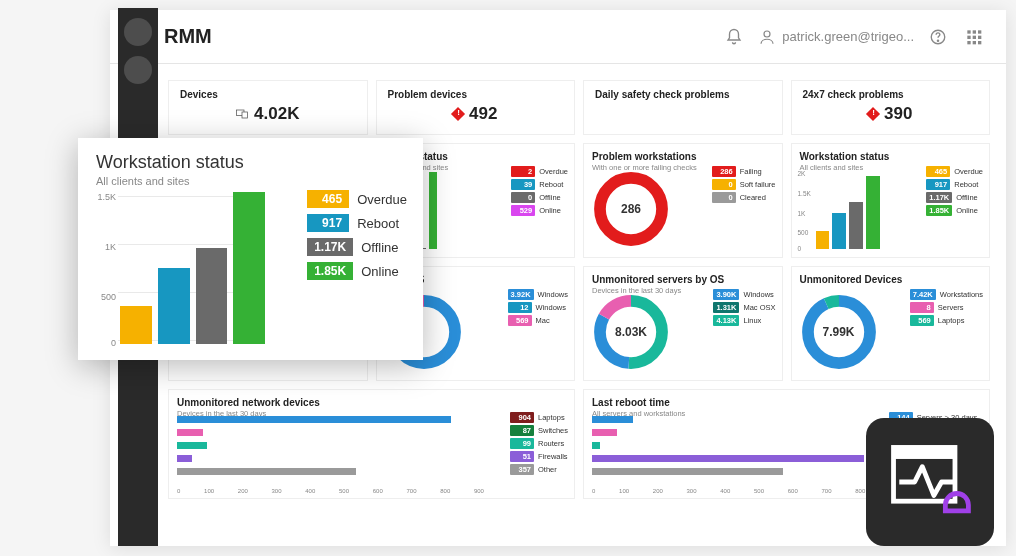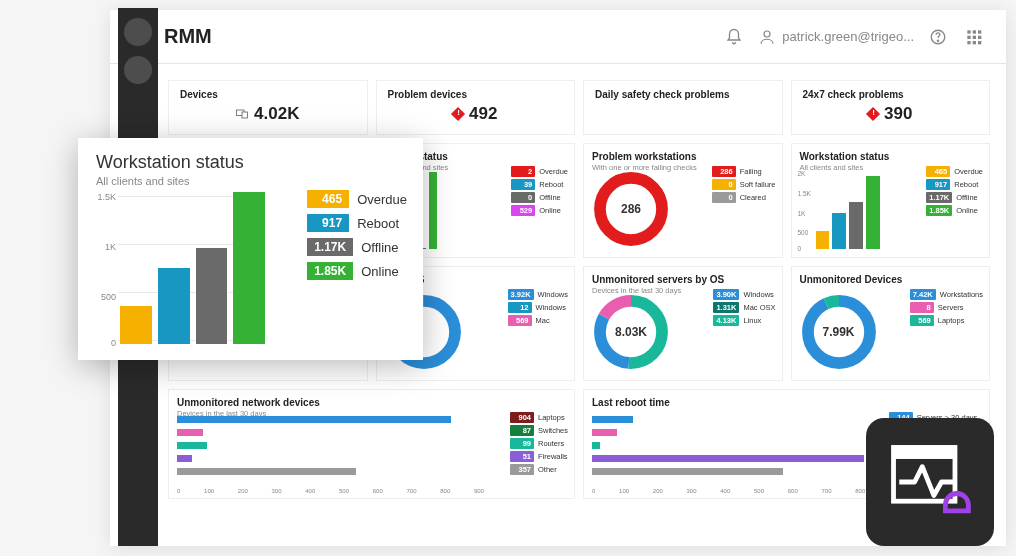--- a/index.html
+++ b/index.html
@@ -442,20 +442,21 @@
             <span>400</span>
             <span>500</span>
             <span>600</span>
             <span>700</span>
             <span>800</span>
             <span>900</span>
           </div>
       </div>
       <div class="card" style="grid-column: span 2; height: 110px">
         <div class="card-title">Last reboot time</div>
+        <div class="card-sub">All servers and workstations</div>
         <div class="hbar-chart" id="hbar-reboot">
             <div class="hbar-row">
               <div class="hbar-bar" style="background: rgb(42, 142, 216); width: 10.6667%;"></div>
             </div>
             <div class="hbar-row">
               <div class="hbar-bar" style="background: rgb(232, 95, 176); width: 6.51852%;"></div>
             </div>
             <div class="hbar-row">
               <div class="hbar-bar" style="background: rgb(25, 184, 155); width: 2.14815%;"></div>
             </div>

